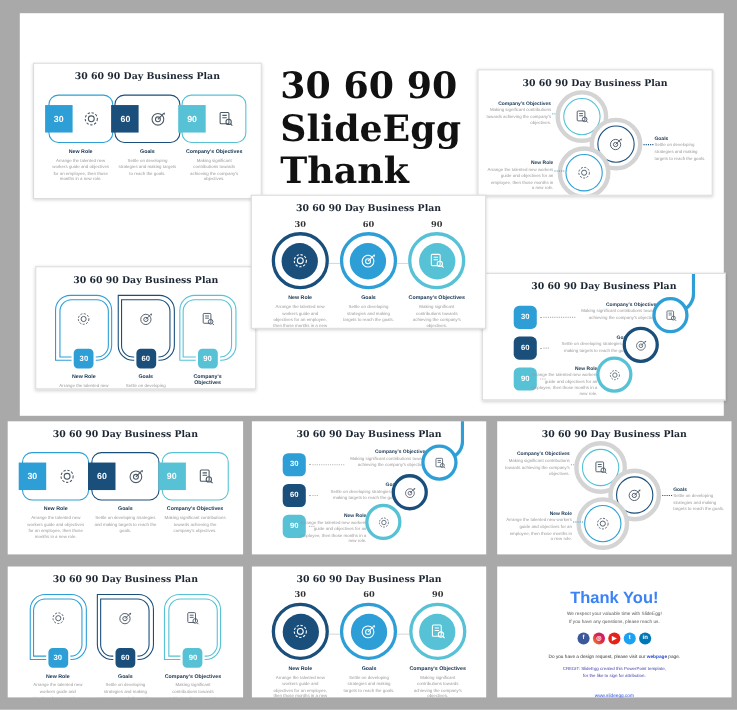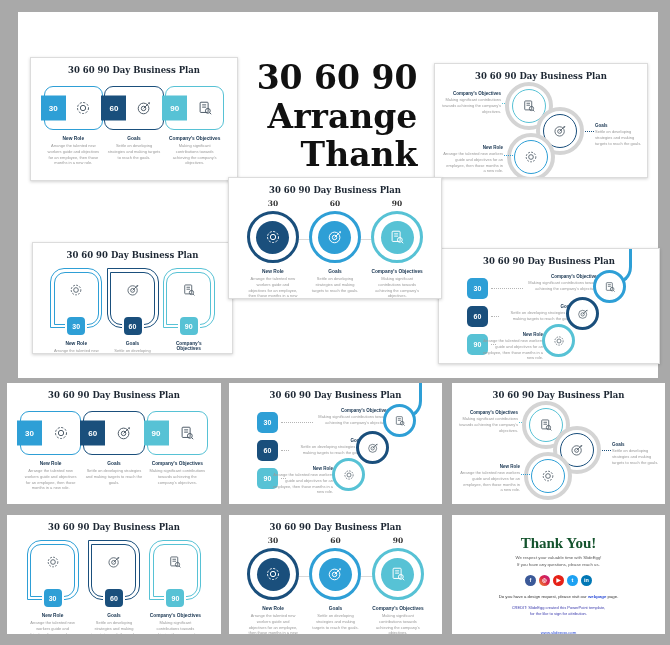--- a/index.html
+++ b/index.html
@@ -84,25 +84,25 @@
          display:flex;align-items:center;justify-content:center;}
   .sc1{left:154px;top:4px;border:3px solid #2e9fd6;}
   .sc2{left:127px;top:31px;border:3.5px solid #1a4f7c;}
   .sc3{left:103px;top:58px;border:3px solid #57c2d5;}
   .jcurve{position:absolute;left:168px;top:-20px;width:22px;height:36px;border-right:3px solid #2e9fd6;
           border-bottom:3px solid #2e9fd6;border-bottom-right-radius:18px;}
 
   
   .d-title{display:flex;align-items:center;justify-content:center;background:transparent;}
   .d-title .big{font-family:"DejaVu Serif",serif;font-weight:700;font-size:33px;line-height:1.17;
-                color:#111;text-align:right;}
+                color:#111;text-align:left;}
 
   
   .d-thanks{display:flex;flex-direction:column;align-items:center;padding-top:20px;}
-  .ty-h{font-family:Liberation Serif, serif;font-weight:700;font-size:15px;color:#14532d;text-align:center;}
+  .ty-h{font-family:Liberation Sans, sans-serif;font-weight:700;font-size:15px;color:#3b82f6;text-align:center;}
   .ty-sub{font-size:4.3px;color:#555;line-height:1.6;text-align:center;margin-top:3px;}
   .ty-icons{display:flex;gap:3px;margin-top:6px;}
   .sic{width:11px;height:11px;border-radius:50%;color:#fff;font-size:5.5px;font-weight:700;
        display:flex;align-items:center;justify-content:center;}
   .sic-fb{background:#3b5998;} .sic-ig{background:linear-gradient(45deg,#f09433,#dc2743,#bc1888);}
   .sic-yt{background:#e62117;} .sic-tw{background:#1da1f2;} .sic-li{background:#0077b5;}
   .ty-req{font-size:4.3px;color:#333;margin-top:8px;}
   .ty-link{color:#2a4bd7;font-weight:700;}
   .ty-credit{font-size:4px;color:#3d3dae;margin-top:6px;text-align:center;line-height:1.55;}
   .ty-site{font-size:4.3px;color:#2a4bd7;margin-top:13px;}
@@ -166,21 +166,21 @@
         </div>
         <div class="lbl">Company's Objectives</div>
         <div class="desc">Making significant contributions towards achieving the company's objectives.</div>
       </div>
     </div>
   </div>
 
   <div class="slide d-title" style="left:242px;top:57px;width:190px;height:120px;background:transparent">
     <div class="big">
       <div>30 60 90</div>
-      <div>Arrange</div>
+      <div>SlideEgg</div>
       <div>Thank</div>
     </div>
   </div>
 
   <div class="slide bordered d-rings" style="left:434px;top:63px;width:214px;height:115px">
     <div class="stitle">30 60 90 Day Business Plan</div>
     <div class="canvas">
       <div class="rlab rl1">
         <div class="h">Company's Objectives</div>
         <div class="d">Making significant contributions towards achieving the company's objectives.</div>

